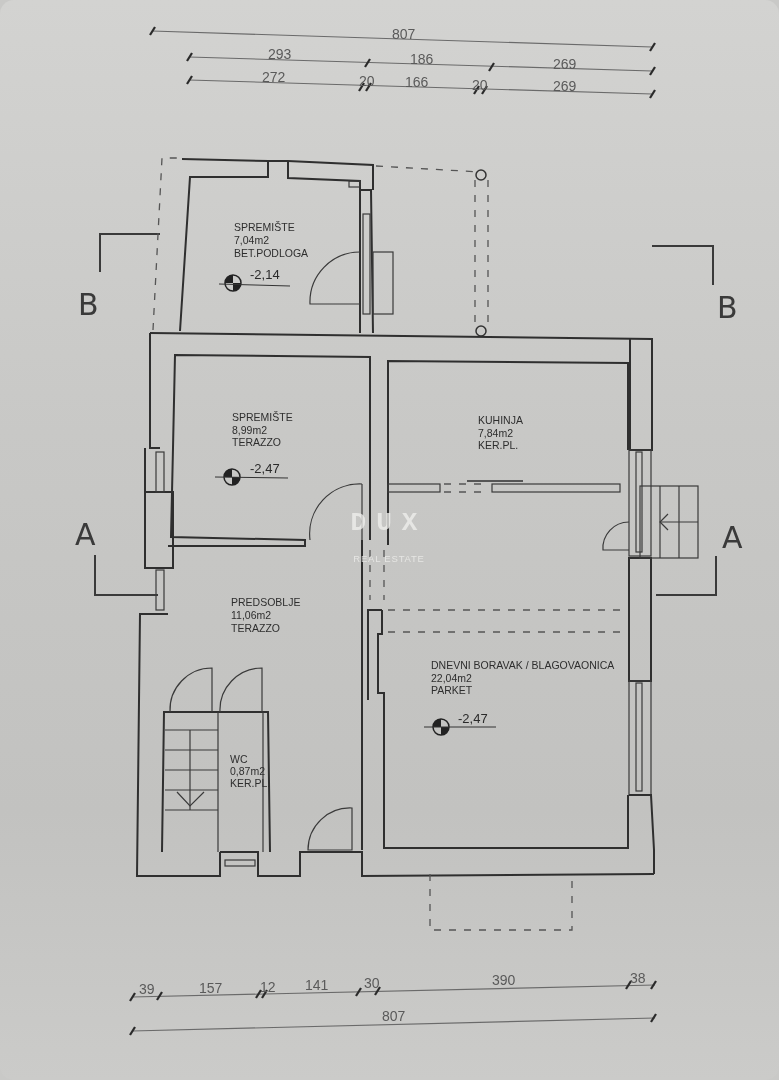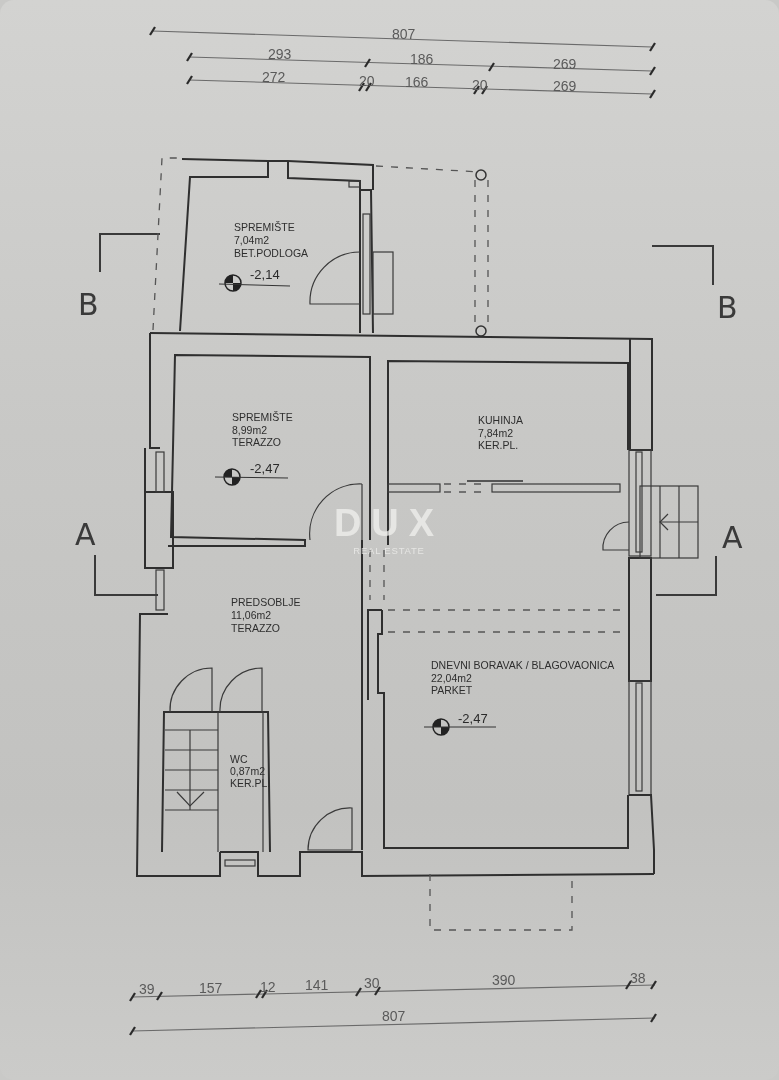--- a/index.html
+++ b/index.html
@@ -20,22 +20,22 @@
   .section-letter { font-family: "DejaVu Sans", sans-serif; font-size: 30px; fill: #3a3a3a; }
   .wall { fill: none; stroke: #2f2f2f; stroke-width: 2; }
   .thin { fill: none; stroke: #3a3a3a; stroke-width: 1.2; }
   .dash { fill: none; stroke: #555; stroke-width: 1.3; stroke-dasharray: 7 8; }
   .dimline { stroke: #6a6a6a; stroke-width: 1.1; fill: none; }
   .tick { stroke: #2a2a2a; stroke-width: 2.2; }
   .watermark {
     position: absolute; left: 326px; top: 503px; width: 126px; text-align: center;
     color: rgba(240,240,238,0.75);
   }
-  .wm-logo { font-family: Liberation Sans, sans-serif; font-weight: bold; font-size: 38px; letter-spacing: 10px; line-height: 40px; }
-  .wm-sub { font-family: "Liberation Sans", sans-serif; font-size: 9.5px; letter-spacing: 0.8px; margin-top: 2px; }
+  .wm-logo { font-family: Liberation Mono, monospace; font-weight: bold; font-size: 26px; letter-spacing: 10px; line-height: 40px; }
+  .wm-sub { font-family: "Liberation Sans", sans-serif; font-size: 9.5px; letter-spacing: 0.8px; margin-top: 10px; }
 </style>
 </head>
 <body>
 
 <div class="sheet">
 <svg width="779" height="1080" viewBox="0 0 779 1080">
 
   <g>
     <line class="dimline" x1="152" y1="31" x2="652" y2="47"></line>
     <line class="tick" x1="150" y1="35" x2="155" y2="27"></line>

